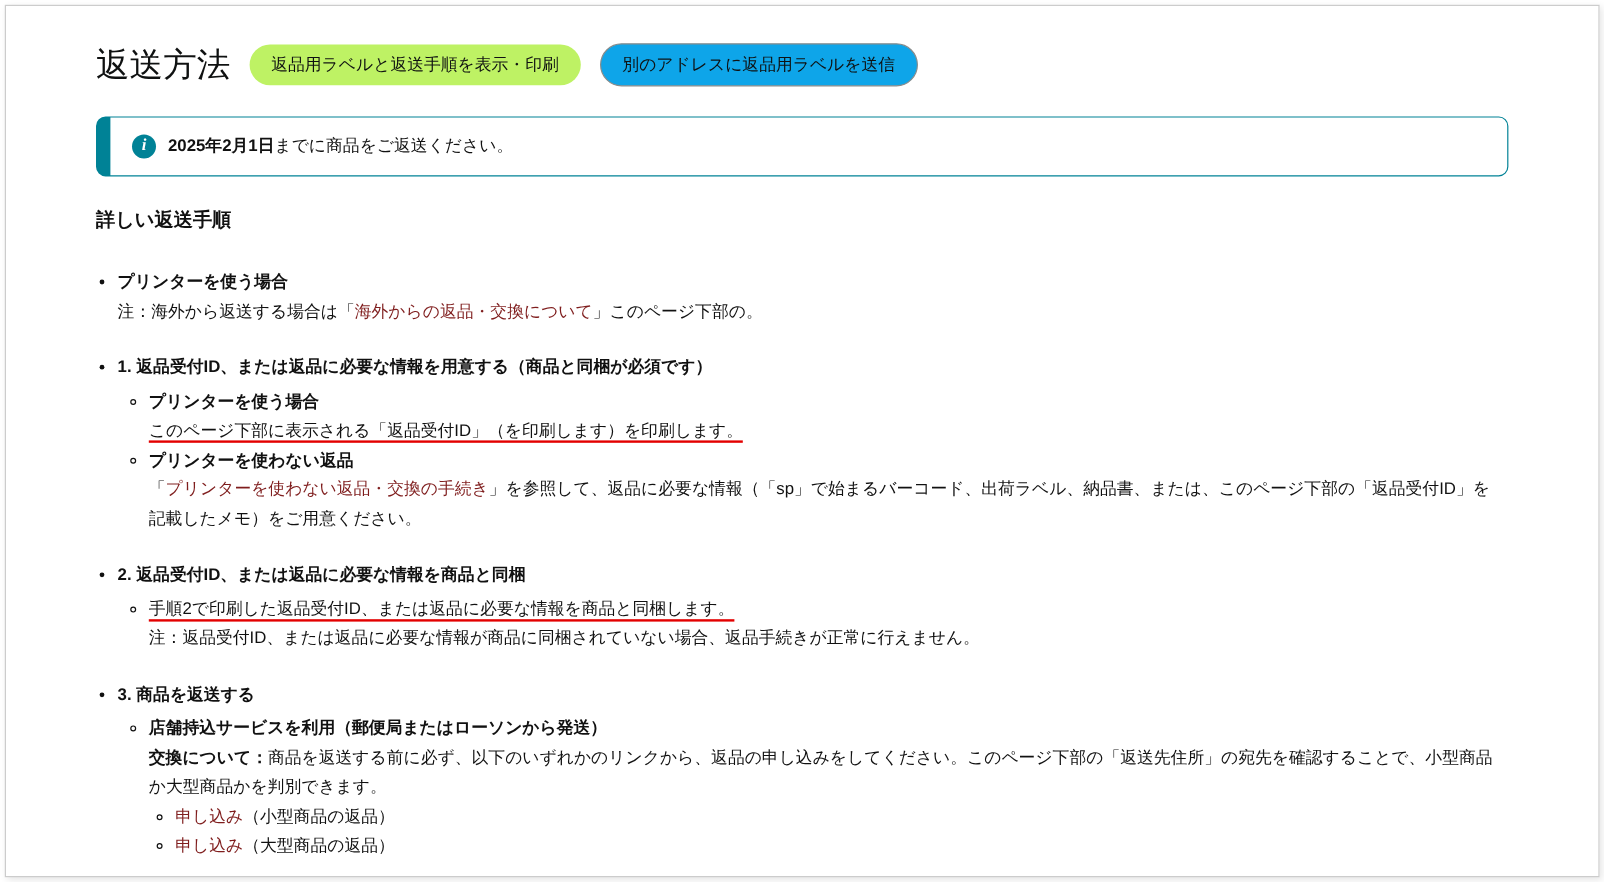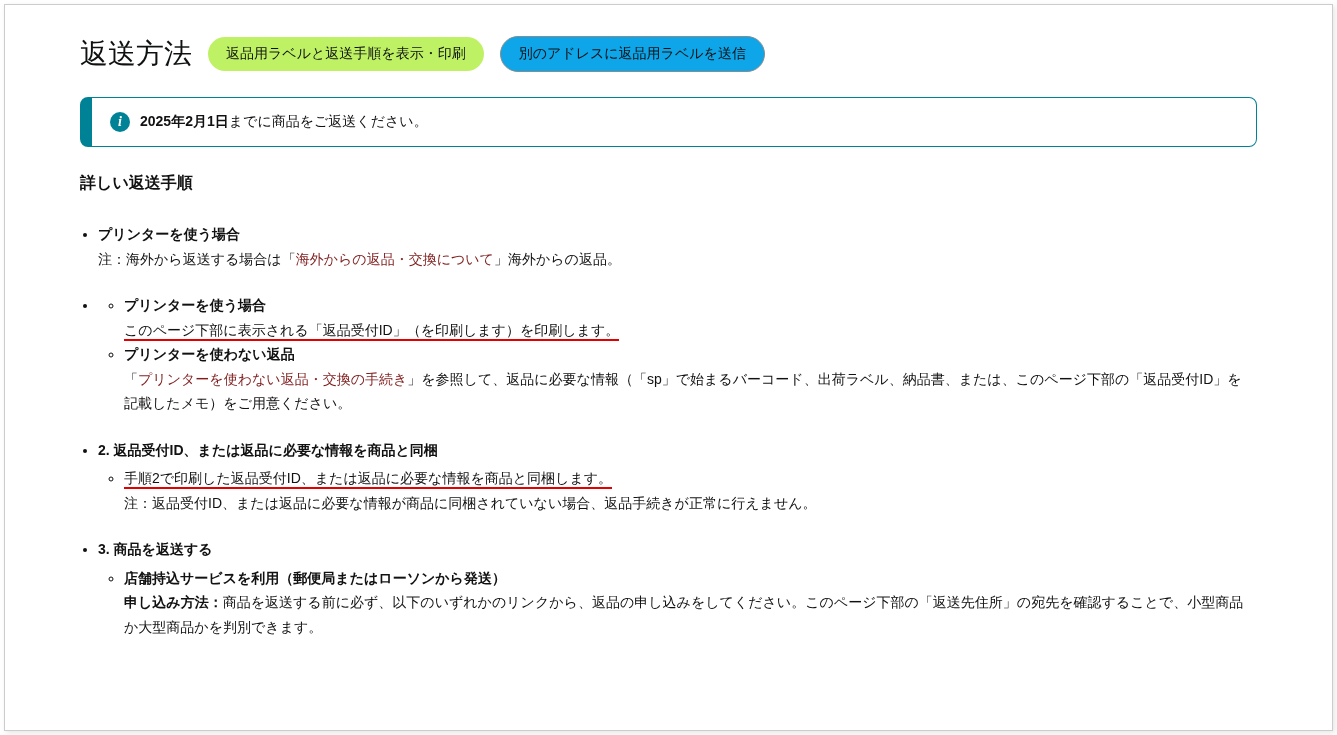--- a/index.html
+++ b/index.html
@@ -137,24 +137,25 @@
         <b>2025年2月1日</b><span>までに商品をご返送ください。</span>
       </span>
     </div>
 
     <h2 class="section-heading">詳しい返送手順</h2>
 
     <ul class="top-list">
 
       <li>
         <span class="li-head">プリンターを使う場合</span><br>
-        <span>注：海外から返送する場合は「</span><span class="link">海外からの返品・交換について</span><span>」海外からの返品。</span>
+        <span>注：海外から返送する場合は「</span><span class="link">海外からの返品・交換について</span><span>」このページ下部の。</span>
       </li>
 
       <li>
+        <span class="li-head">1. 返品受付ID、または返品に必要な情報を用意する（商品と同梱が必須です）</span>
         <ul class="sub-list">
           <li>
             <span class="bold">プリンターを使う場合</span><br>
             <span class="underline-red">このページ下部に表示される「返品受付ID」（を印刷します）を印刷します。</span>
           </li>
           <li>
             <span class="bold">プリンターを使わない返品</span><br>
             <span>「</span><span class="link">プリンターを使わない返品・交換の手続き</span><span>」を参照して、返品に必要な情報（「sp」で始まるバーコード、出荷ラベル、納品書、または、このページ下部の「返品受付ID」を記載したメモ）をご用意ください。</span>
           </li>
         </ul>
@@ -168,21 +169,29 @@
             <span>注：返品受付ID、または返品に必要な情報が商品に同梱されていない場合、返品手続きが正常に行えません。</span>
           </li>
         </ul>
       </li>
 
       <li style="margin-bottom:0;">
         <span class="li-head">3. 商品を返送する</span><br>
         <ul class="sub-list">
           <li>
             <span class="bold">店舗持込サービスを利用（郵便局またはローソンから発送）</span><br>
-            <span class="bold">申し込み方法：</span><span>商品を返送する前に必ず、以下のいずれかのリンクから、返品の申し込みをしてください。このページ下部の「返送先住所」の宛先を確認することで、小型商品か大型商品かを判別できます。</span>
+            <span class="bold">交換について：</span><span>商品を返送する前に必ず、以下のいずれかのリンクから、返品の申し込みをしてください。このページ下部の「返送先住所」の宛先を確認することで、小型商品か大型商品かを判別できます。</span>
+            <ul class="sub-sub-list">
+              <li>
+                <span class="link">申し込み</span><span>（小型商品の返品）</span>
+              </li>
+              <li>
+                <span class="link">申し込み</span><span>（大型商品の返品）</span>
+              </li>
+            </ul>
             <br>
             
             
           </li>
         </ul>
       </li>
 
     </ul>
 
   </div>

